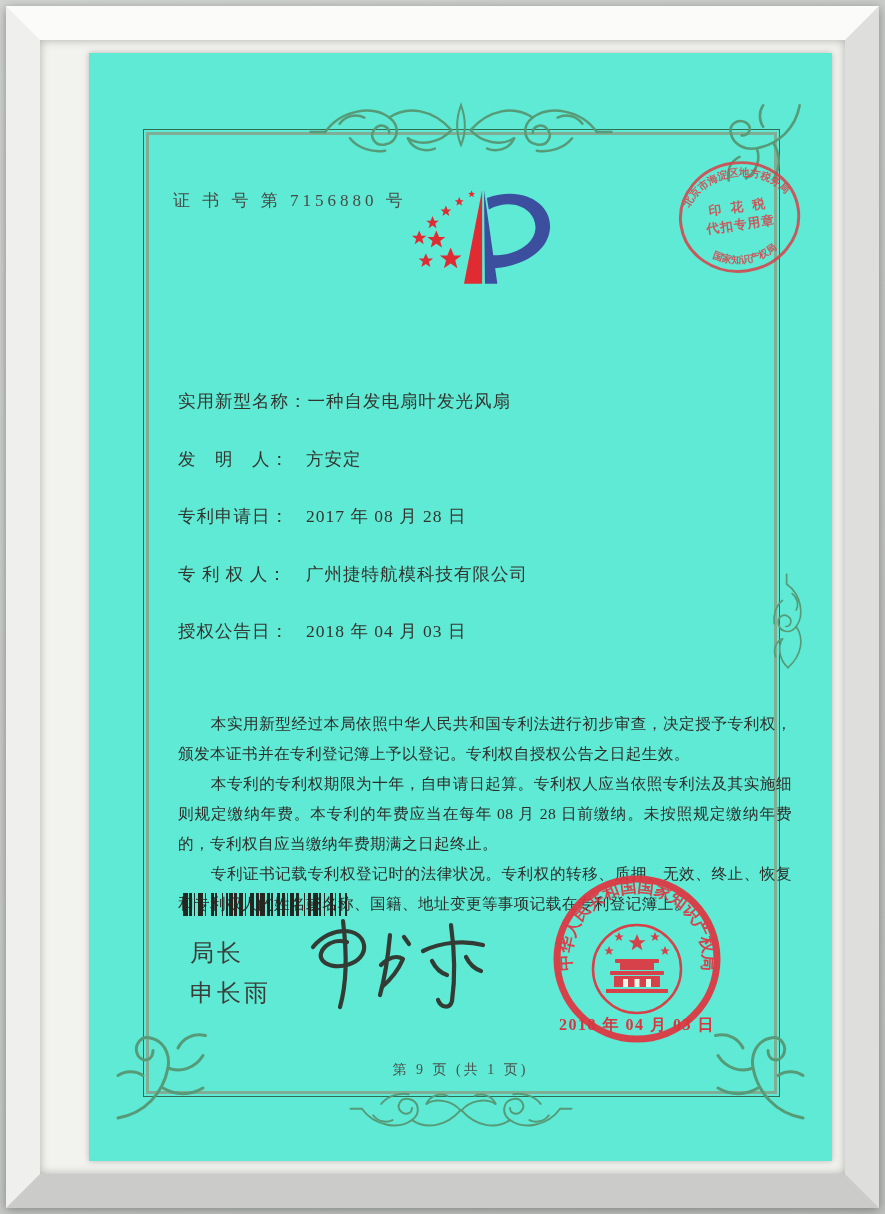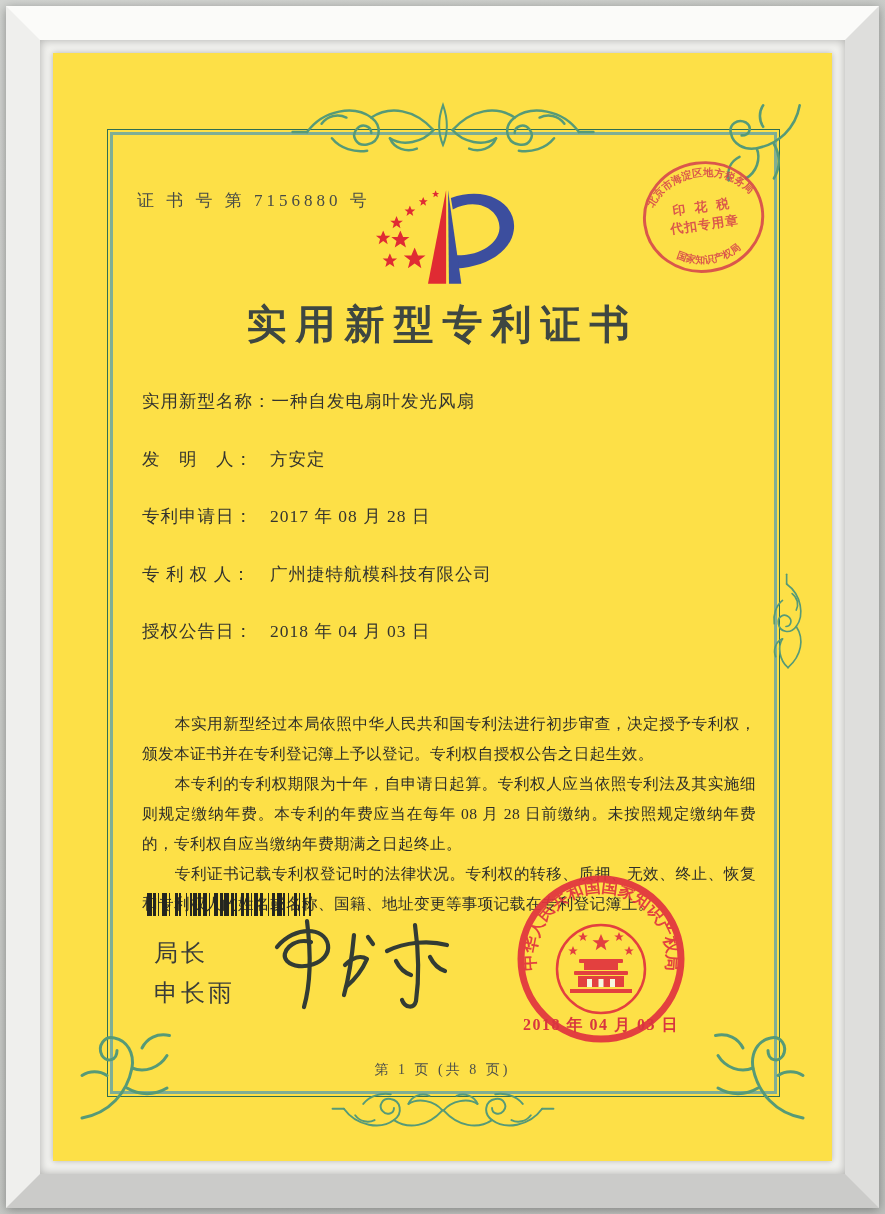--- a/index.html
+++ b/index.html
@@ -1,21 +1,21 @@
 <!DOCTYPE html>
 <html><head>
 <meta charset="utf-8">
 <style>
   html,body{margin:0;padding:0;}
   body{width:885px;height:1214px;font-family:"Liberation Serif","DejaVu Serif",serif;background:#c7c9c6;overflow:hidden;}
   .stage{position:relative;width:885px;height:1214px;background:linear-gradient(135deg,#d3d5d2,#bfc1be);}
   
   .frame{position:absolute;inset:6px;border:34px solid;border-color:#fbfbf9 #dededc #cbcbc9 #efefed;
          background:#f2f2ef;box-shadow:inset 0 0 10px rgba(0,0,0,.28), 0 2px 10px rgba(0,0,0,.35);}
-  .paper{position:absolute;inset:13px;background:#fde047;box-shadow:0 0 6px rgba(0,0,0,.25);}
+  .paper{position:absolute;inset:13px;background:#5eead4;box-shadow:0 0 6px rgba(0,0,0,.25);margin-left:36px;}
   
   .border-box{position:absolute;left:54px;top:76px;right:52px;bottom:64px;border:1px solid #2f6e53;}
   .border-box::after{content:"";position:absolute;inset:2px;border:3px solid #7fae95;}
   .orn{position:absolute;color:#569a77;pointer-events:none;}
   
   .cert-no{position:absolute;left:84px;top:136px;font-size:17px;letter-spacing:4px;color:#474b47;}
   .logo{position:absolute;left:314px;top:128px;width:162px;height:114px;}
   .tax-stamp{position:absolute;left:577px;top:96px;width:148px;height:142px;transform:rotate(-8deg);opacity:.88;}
   .title{position:absolute;left:0;right:0;top:244px;text-align:center;font-size:40px;font-weight:600;
          letter-spacing:9px;color:#3e4742;}
@@ -134,21 +134,20 @@
         <text font-size="10.5" fill="#d6454c" font-weight="bold">
           <textPath href="#taxTop" startOffset="50%" text-anchor="middle">北京市海淀区地方税务局</textPath>
         </text>
         <text font-size="10" fill="#d6454c" font-weight="bold">
           <textPath href="#taxBottom" startOffset="50%" text-anchor="middle">国家知识产权局</textPath>
         </text>
         <text x="75" y="62" text-anchor="middle" font-size="13" letter-spacing="3" fill="#d6454c" font-weight="bold">印 花 税</text>
         <text x="75" y="80" text-anchor="middle" font-size="13" letter-spacing="1" fill="#d6454c" font-weight="bold">代扣专用章</text>
       </svg>
 
-      <div class="title">实用新型专利证书</div>
 
       <div class="fields">
         <div class="field-row">
           <span class="field-label">实用新型名称：</span><span>一种自发电扇叶发光风扇</span>
         </div>
         <div class="field-row">
           <span class="field-label">发　明　人：</span><span>方安定</span>
         </div>
         <div class="field-row">
           <span class="field-label">专利申请日：</span><span>2017 年 08 月 28 日</span>
@@ -273,17 +272,17 @@
           <rect x="-31" y="20" width="62" height="4"></rect>
           <g fill="#f6f9ee">
             <rect x="-14" y="10" width="5" height="8"></rect>
             <rect x="-2.5" y="10" width="5" height="8"></rect>
             <rect x="9" y="10" width="5" height="8"></rect>
           </g>
         </g>
       </svg>
       <div class="seal-date">2018 年 04 月 03 日</div>
 
-      <div class="footer">第 1 页 (共 8 页)</div>
+      <div class="footer">第 9 页 (共 1 页)</div>
 
     </div>
   </div>
 </div>
 
 </body></html>

